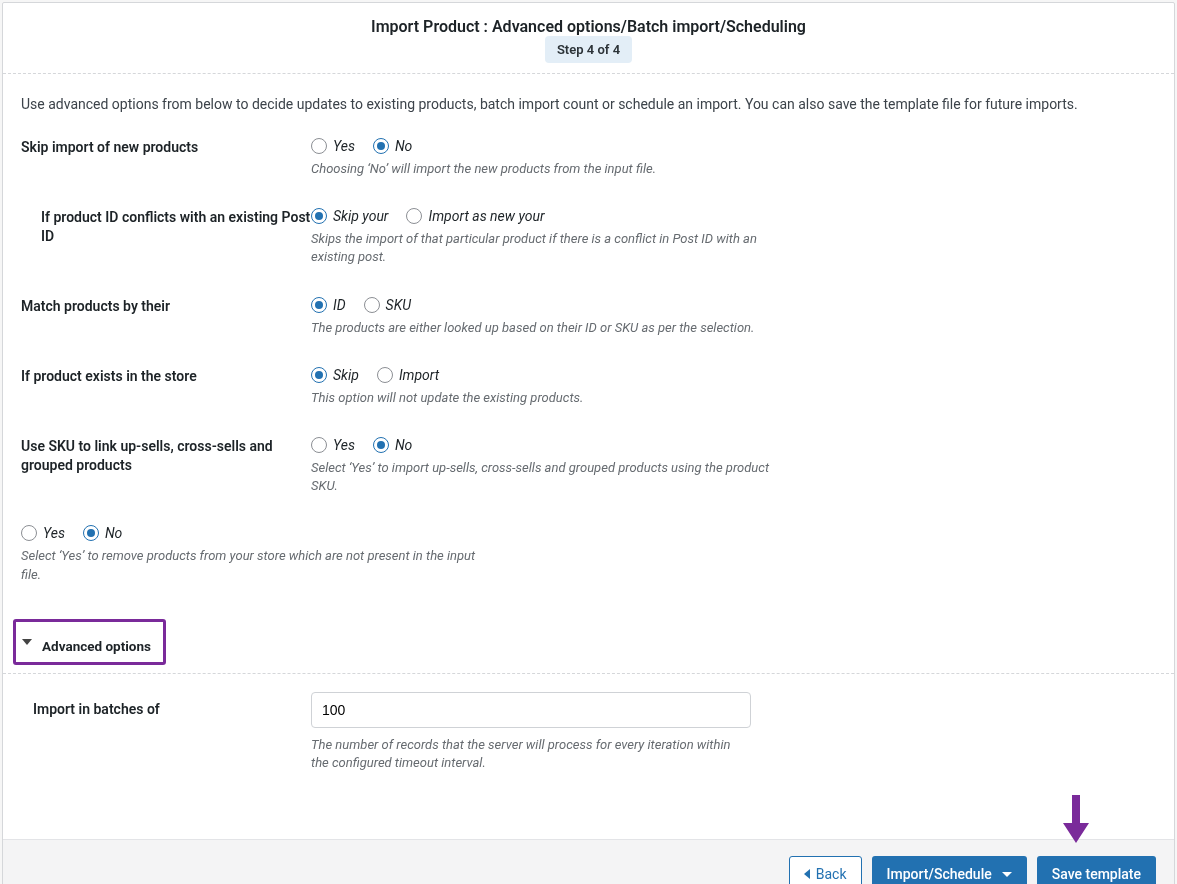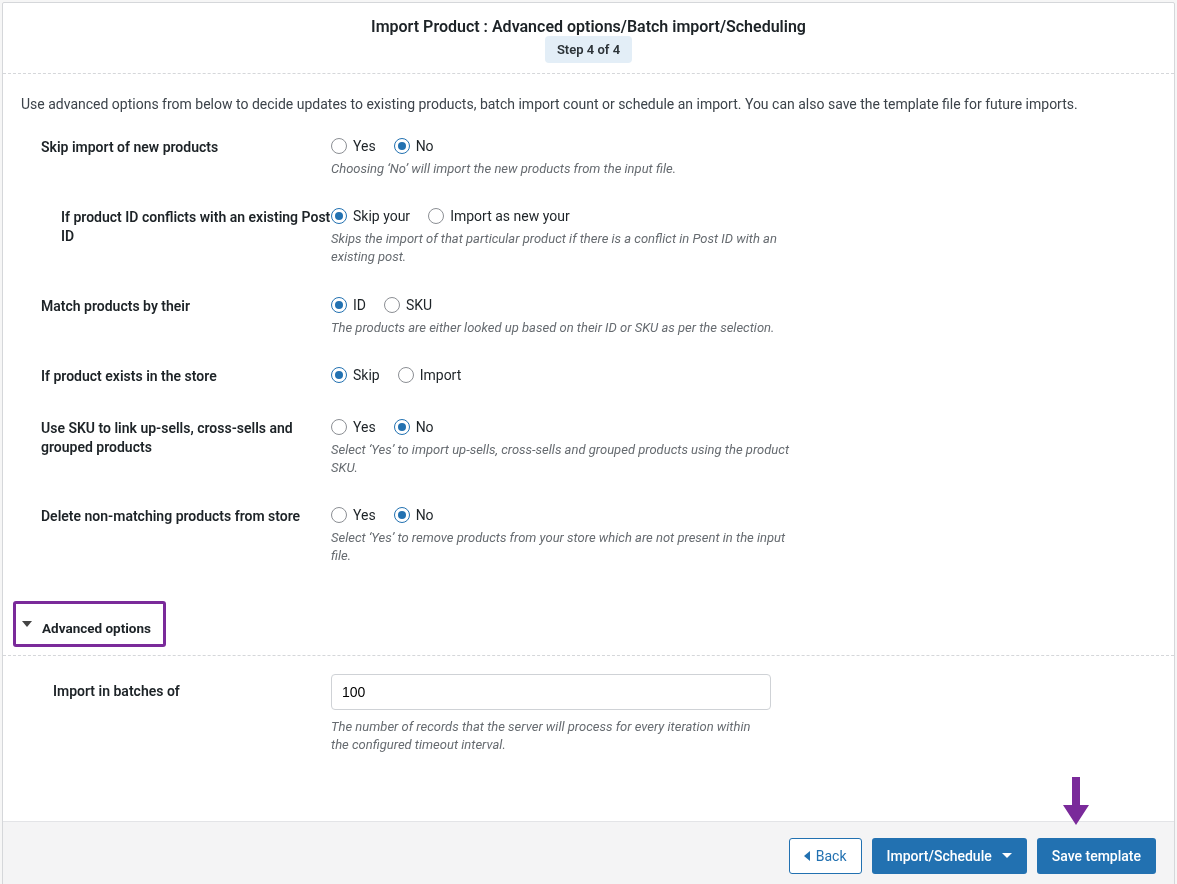--- a/index.html
+++ b/index.html
@@ -53,21 +53,20 @@
     margin-bottom: 30px;
   }
   .form-row.fr-indent .form-label { padding-left: 20px; }
   .form-label {
     width: 290px;
     flex-shrink: 0;
     font-weight: 600;
     color: #1d2327;
     padding-top: 0;
     line-height: 1.35;
-    margin-left: 20px;
   }
   .form-controls {
     flex: 1;
     max-width: 470px;
   }
   .radio-group {
     display: flex;
     align-items: center;
     gap: 18px;
     margin-bottom: 6px;
@@ -93,20 +92,21 @@
   }
   .radio-ind.selected::after {
     content: "";
     width: 8px;
     height: 8px;
     background: #2271b1;
     border-radius: 50%;
   }
   .radio-label {
     color: #1d2327;
+    font-style: italic;
   }
   .hint {
     color: #666b70;
     font-style: italic;
     font-size: 13px;
     line-height: 1.4;
   }
   .section-header {
     display: inline-flex;
     align-items: center;
@@ -277,20 +277,21 @@
         <div class="radio-group">
           <label class="radio">
             <span class="radio-ind selected"></span>
             <span class="radio-label">Skip</span>
           </label>
           <label class="radio">
             <span class="radio-ind"></span>
             <span class="radio-label">Import</span>
           </label>
         </div>
+        <div class="hint">This option will not update the existing products.</div>
       </div>
     </div>
 
     
     <div class="form-row">
       <div class="form-label">Use SKU to link up-sells, cross-sells and grouped products</div>
       <div class="form-controls">
         <div class="radio-group">
           <label class="radio">
             <span class="radio-ind"></span>
@@ -300,21 +301,20 @@
             <span class="radio-ind selected"></span>
             <span class="radio-label">No</span>
           </label>
         </div>
         <div class="hint">Select ‘Yes’ to import up-sells, cross-sells and grouped products using the product SKU.</div>
       </div>
     </div>
 
     
     <div class="form-row">
-      <div class="form-label">Delete non-matching products from store</div>
       <div class="form-controls">
         <div class="radio-group">
           <label class="radio">
             <span class="radio-ind"></span>
             <span class="radio-label">Yes</span>
           </label>
           <label class="radio">
             <span class="radio-ind selected"></span>
             <span class="radio-label">No</span>
           </label>

